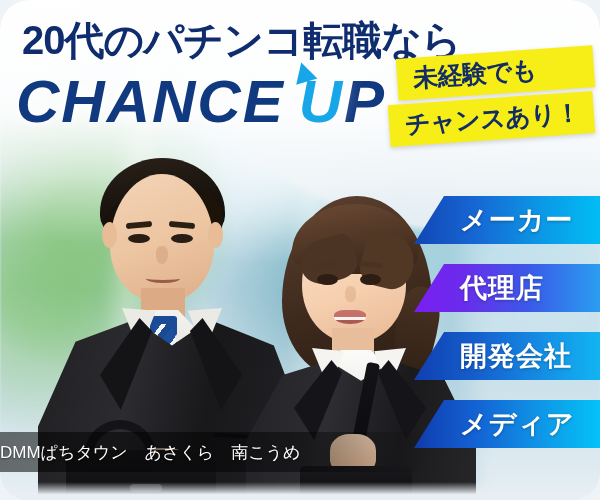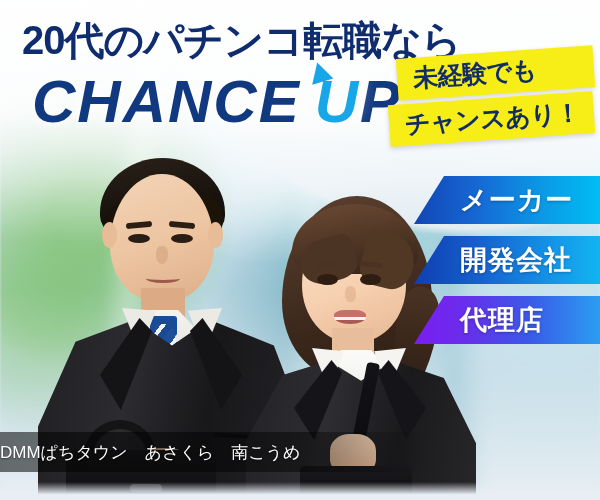--- a/index.html
+++ b/index.html
@@ -7,20 +7,21 @@
   body {
     font-family:"Liberation Sans","DejaVu Sans",sans-serif;
     background:#eef3f7;
   }
 
   #banner {
     position:relative;
     width:600px; height:500px;
     overflow:hidden;
     background:#dfe8ef;
+    border-radius:29px;
   }
 
   
   .bg { position:absolute; inset:0; }
   .bg-base {
     background:
       radial-gradient(circle at 14% 44%, rgba(120,190,110,.85) 0 6%, rgba(120,190,110,0) 26%),
       radial-gradient(circle at 7% 60%, rgba(150,205,135,.7) 0 5%, rgba(150,205,135,0) 22%),
       radial-gradient(circle at 24% 30%, rgba(200,225,235,.8) 0 8%, rgba(200,225,235,0) 28%),
       radial-gradient(circle at 44% 22%, rgba(235,245,250,.85) 0 10%, rgba(235,245,250,0) 30%),
@@ -234,21 +235,21 @@
     font-size:40px; font-weight:700; letter-spacing:-1px;
     color:#0f2d6e; line-height:1;
     text-shadow:0 0 8px rgba(255,255,255,.95), 0 0 16px rgba(255,255,255,.85),
                 0 2px 0 rgba(255,255,255,.7);
     white-space:nowrap;
     z-index:6;
   }
 
   
   #logo {
-    position:absolute; left:32px; top:72px;
+    position:absolute; left:16px; top:72px;
     z-index:6;
     white-space:nowrap;
     font-size:60px; font-weight:700; font-style:italic;
     letter-spacing:2px; line-height:1;
     text-shadow:0 0 10px rgba(255,255,255,.95), 0 0 20px rgba(255,255,255,.8);
   }
   #logo .word-chance { color:#11397f; }
   #logo .word-up { position:relative; display:inline-block; margin-left:14px; }
   #logo .letter-u { color:#17a6e8; position:relative; display:inline-block; }
   #logo .letter-p { color:#11397f; }
@@ -277,20 +278,21 @@
 
   
   #cats { position:absolute; right:0; top:176px; width:186px; z-index:6; }
   .cat {
     position:relative;
     height:48px; margin-bottom:12px;
     clip-path:polygon(30px 0, 100% 0, 100% 100%, 0 100%);
     display:flex; align-items:center;
     padding-left:46px;
     box-shadow:0 2px 6px rgba(0,0,0,.18);
+    margin-top:20px;
   }
   .cat .cat-label {
     color:#fff; font-weight:700; font-size:27px; line-height:1;
     letter-spacing:1px; white-space:nowrap;
     text-shadow:0 1px 3px rgba(0,0,0,.28);
   }
   .cat-0 { background:linear-gradient(90deg,#1246b4 0%, #1668d4 34%, #0b9ae6 70%, #00bdf5 100%); }
   .cat-1 { background:linear-gradient(90deg,#3a1fd4 0%, #3a3ae0 30%, #1a72e8 66%, #1c9bf2 100%); }
   .cat-2 { background:linear-gradient(90deg,#0f3fb0 0%, #1661cf 36%, #1492e6 72%, #12b4f2 100%); }
   .cat-3 { background:linear-gradient(90deg,#7a1ef0 0%, #6a2cec 26%, #3a5ae8 62%, #2a9ef0 100%); }
@@ -382,25 +384,28 @@
 
   <div id="badge">
     <div class="bar bar-1">未経験でも</div>
     <div class="bar bar-2">チャンスあり！</div>
   </div>
 
   <div id="cats">
     <div class="cat cat-0">
       <span class="cat-label">メーカー</span>
     </div>
+    <div class="cat cat-3">
+      <span class="cat-label">代理店</span>
+    </div>
     <div class="cat cat-2">
       <span class="cat-label">開発会社</span>
     </div>
-    <div class="cat cat-3">
-      <span class="cat-label">代理店</span>
+    <div class="cat cat-4">
+      <span class="cat-label">メディア</span>
     </div>
   </div>
 
   <div id="caption">
     <span class="caption-text">DMMぱちタウン　あさくら　南こうめ</span>
   </div>
 
   <div class="bottom-fade"></div>
 </div>
 

